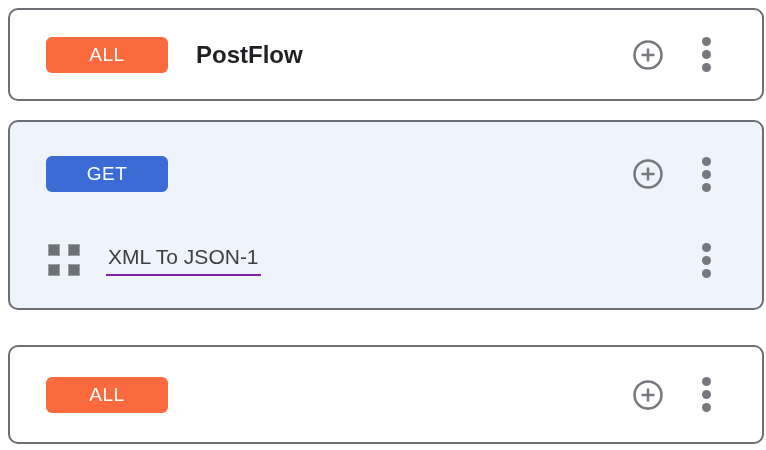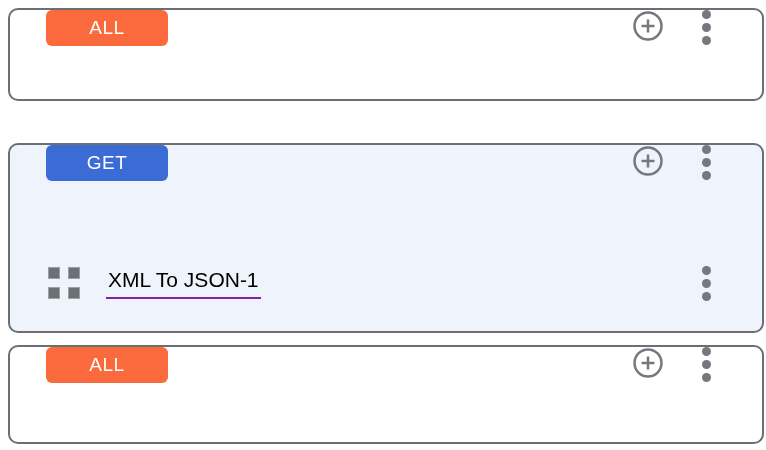--- a/index.html
+++ b/index.html
@@ -19,26 +19,26 @@
   .card {
     position: absolute;
     left: 8px;
     width: 756px;
     box-sizing: border-box;
     background: #ffffff;
     border: 2px solid #6b6f74;
     border-radius: 10px;
   }
   .card-postflow { top: 8px;   height: 93px;  }
-  .card-flow     { top: 143px; height: 190px; background: #EFF3FB; }
+  .card-flow     { top: 120px; height: 190px; background: #EFF3FB; }
   .card-preflow  { top: 345px; height: 99px;  }
 
   .card-header {
     display: flex;
-    align-items: flex-start;
+    align-items: center;
     height: 100%;
     padding: 0 50px 0 36px;
     box-sizing: border-box;
   }
   .card-flow .card-header { height: 104px; }
 
   .badge {
     display: flex;
     align-items: center;
     justify-content: center;
@@ -102,35 +102,36 @@
     cursor: grab;
   }
   .drag-handle span {
     background: #6E7174;
     border: 1px solid #9aa0a6;
     box-sizing: border-box;
   }
   .policy-link {
     margin-left: 26px;
     font-size: 21px;
-    color: #000000;
+    color: #404040;
     text-decoration: none;
     border-bottom: 2px solid #8520A8;
     padding: 0 2px 5px 2px;
     white-space: nowrap;
   }
 </style>
 </head>
 <body>
 
 <div class="panel">
 
   <section class="card card-postflow">
     <div class="card-header">
       <span class="badge badge-all">ALL</span>
+      <span class="flow-title">PostFlow</span>
       <span class="spacer"></span>
       <button class="icon-btn plus-btn">
         <svg width="32" height="32" viewBox="0 0 32 32">
           <circle cx="16" cy="16" r="13.5" fill="none" stroke="#75787D" stroke-width="2.5"></circle>
           <path d="M16 9.5 V22.5 M9.5 16 H22.5" stroke="#75787D" stroke-width="2.5" fill="none"></path>
         </svg>
       </button>
       <button class="icon-btn kebab-btn">
         <span class="kebab">
           <span class="dot"></span>

